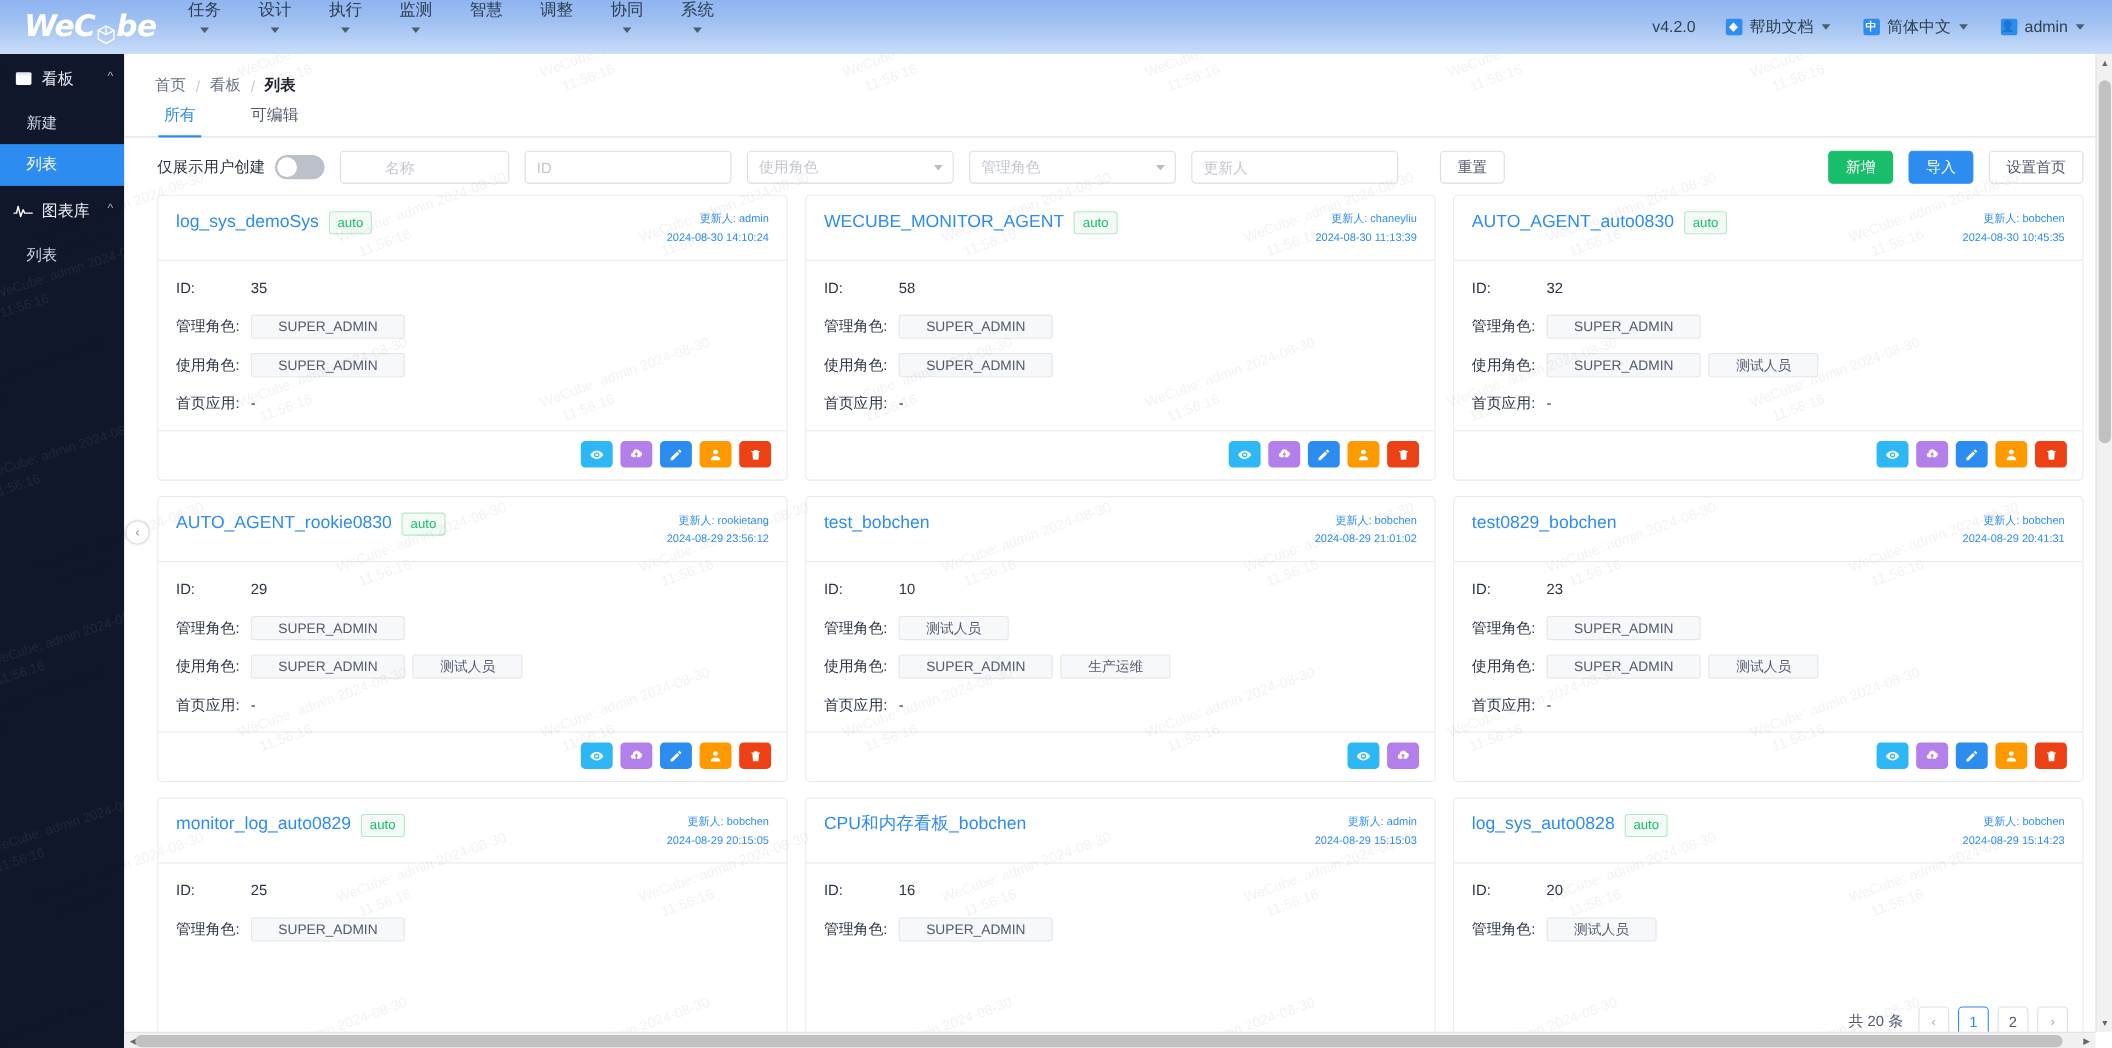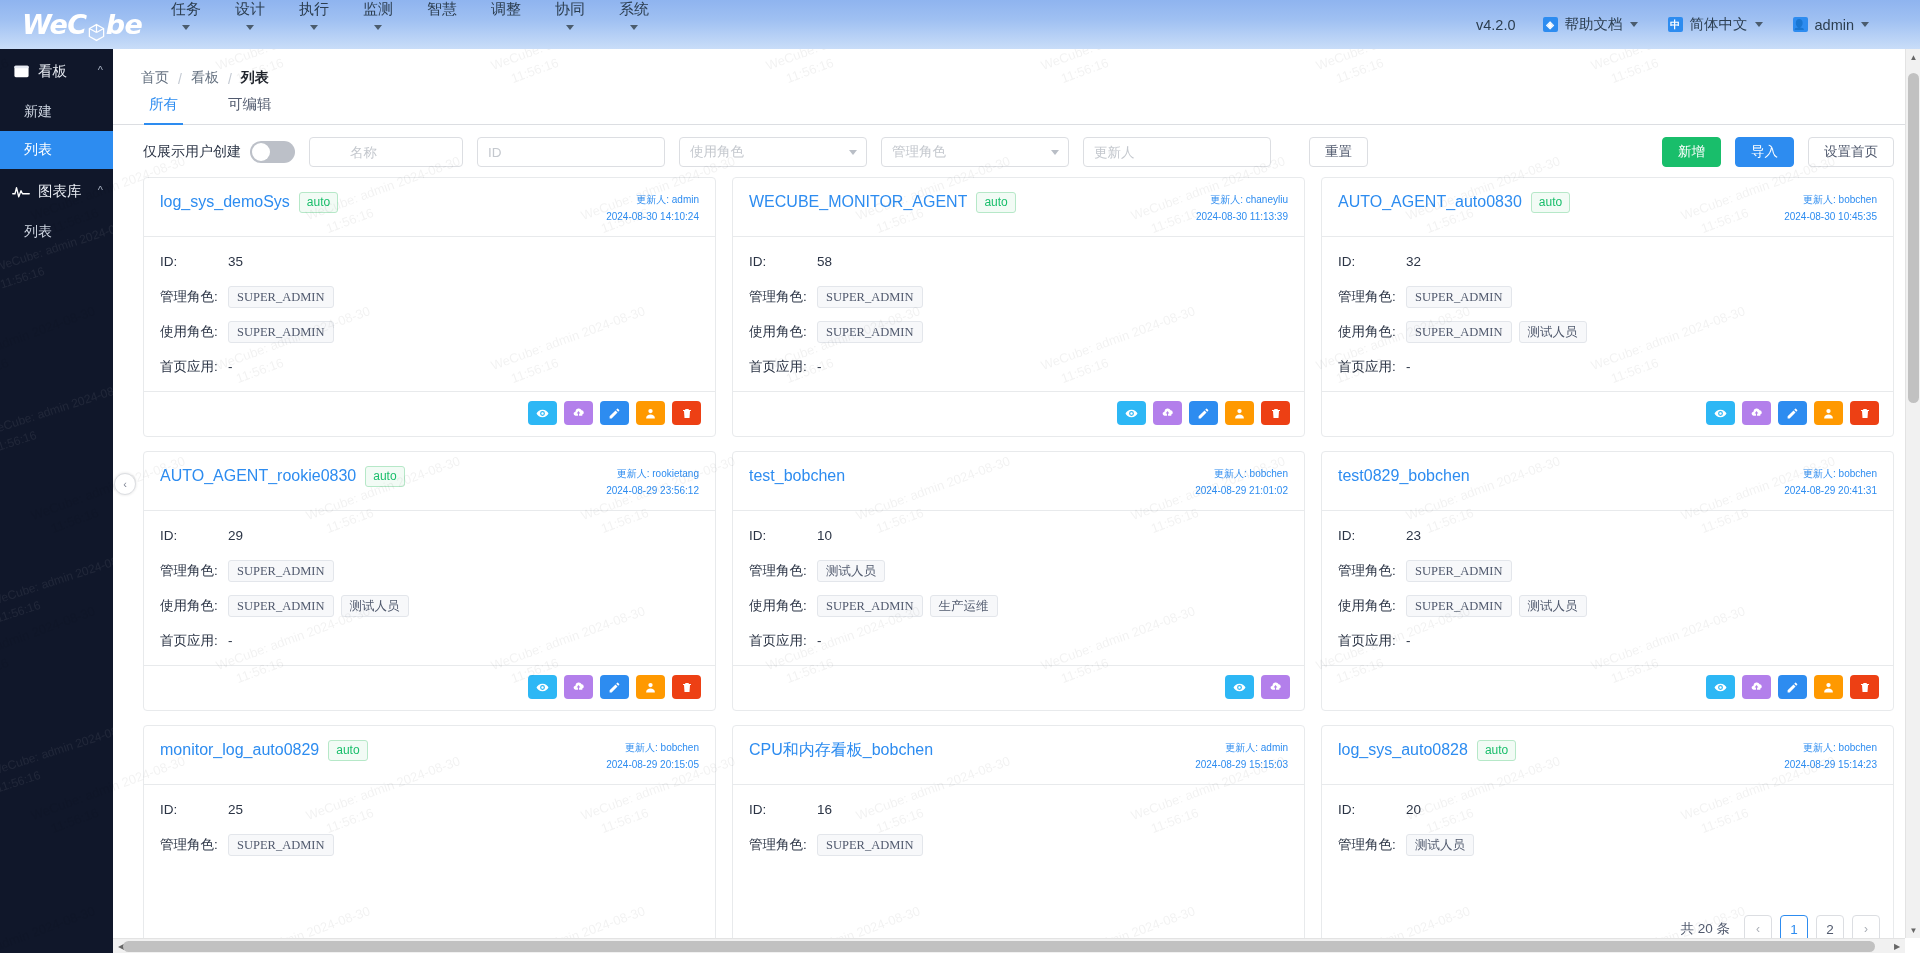--- a/index.html
+++ b/index.html
@@ -34,21 +34,21 @@
   .topnav-item {
     font-size: 15px; color: #2c3e50; padding: 0 17px;
     height: 49px; display: flex; align-items: center; gap: 6px;
     cursor: pointer; white-space: nowrap; flex-direction: column;
   }
   .caret {
     width: 0; height: 0;
     border-left: 4px solid transparent; border-right: 4px solid transparent;
     border-top: 5px solid #4b5c6e; display: inline-block;
   }
-  .topright { margin-left: auto; display: flex; align-items: center; gap: 0; padding-right: 36px; }
+  .topright { margin-left: auto; display: flex; align-items: center; gap: 0; padding-right: 10px; }
   .topright .ritem {
     display: flex; align-items: center; gap: 7px;
     font-size: 14.5px; color: #2c3e50; padding: 0 15px; height: 49px; cursor: pointer;
     white-space: nowrap;
   }
   .version { font-size: 14.5px; color: #2c3e50; padding: 0 12px; }
   .sq-icon {
     width: 15px; height: 15px; border-radius: 2px; background: #2d8cf0;
     color:#fff; font-size: 10px; line-height: 15px; text-align:center;
     display:inline-block; font-weight: bold;
@@ -178,21 +178,21 @@
     line-height: 17px; white-space: nowrap; padding-left: 10px;
   }
   .card-body { padding: 14px 16px 0 16px; flex: 1; }
   .row { display: flex; align-items: flex-start; margin-bottom: 13px; min-height: 22px; }
   .row .lbl {
     font-size: 13.5px; color: #2b3445; width: 68px; flex: none; line-height: 22px;
   }
   .row .val { font-size: 13.5px; color: #2b3445; line-height: 22px; display: flex; gap: 7px; flex-wrap: wrap; }
   .chip {
     display: inline-block; font-size: 12.5px; color: #515a6e; background: #f7f8fa;
-    border: 1px solid #e3e6eb; border-radius: 3px; padding: 2px 8px; line-height: 16px; font-family: Liberation Serif, serif;
+    border: 1px solid #e3e6eb; border-radius: 3px; padding: 2px 24px; line-height: 16px;
   }
   .card-foot {
     border-top: 1px solid #e8eaec; padding: 9px 14px 11px 14px;
     display: flex; justify-content: flex-end; gap: 7px;
   }
   .abtn {
     width: 29px; height: 24px; border-radius: 4px; display: flex;
     align-items: center; justify-content: center; cursor: pointer; flex: none;
   }
   .abtn svg { display:block; }

